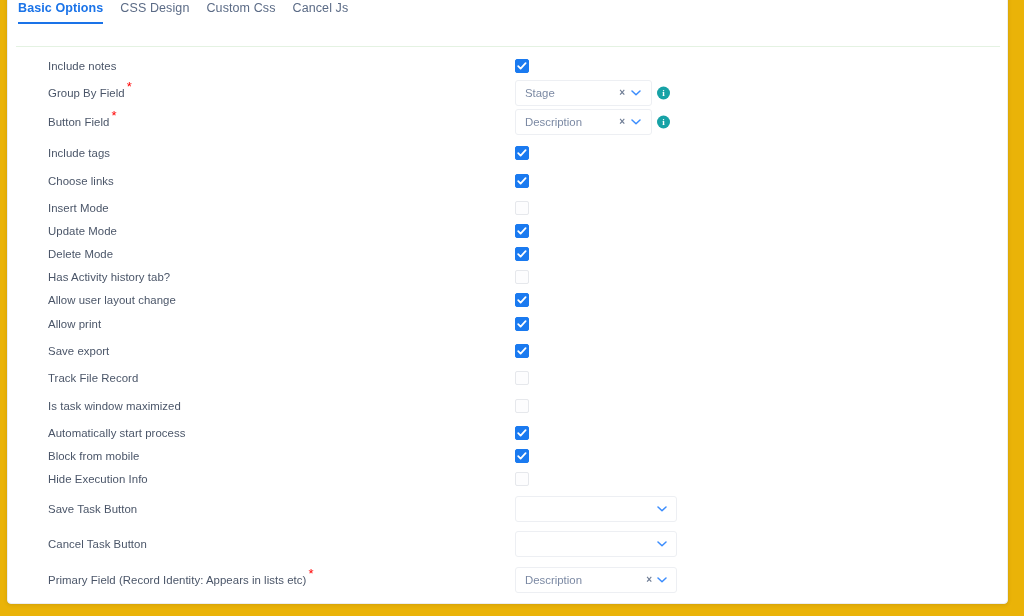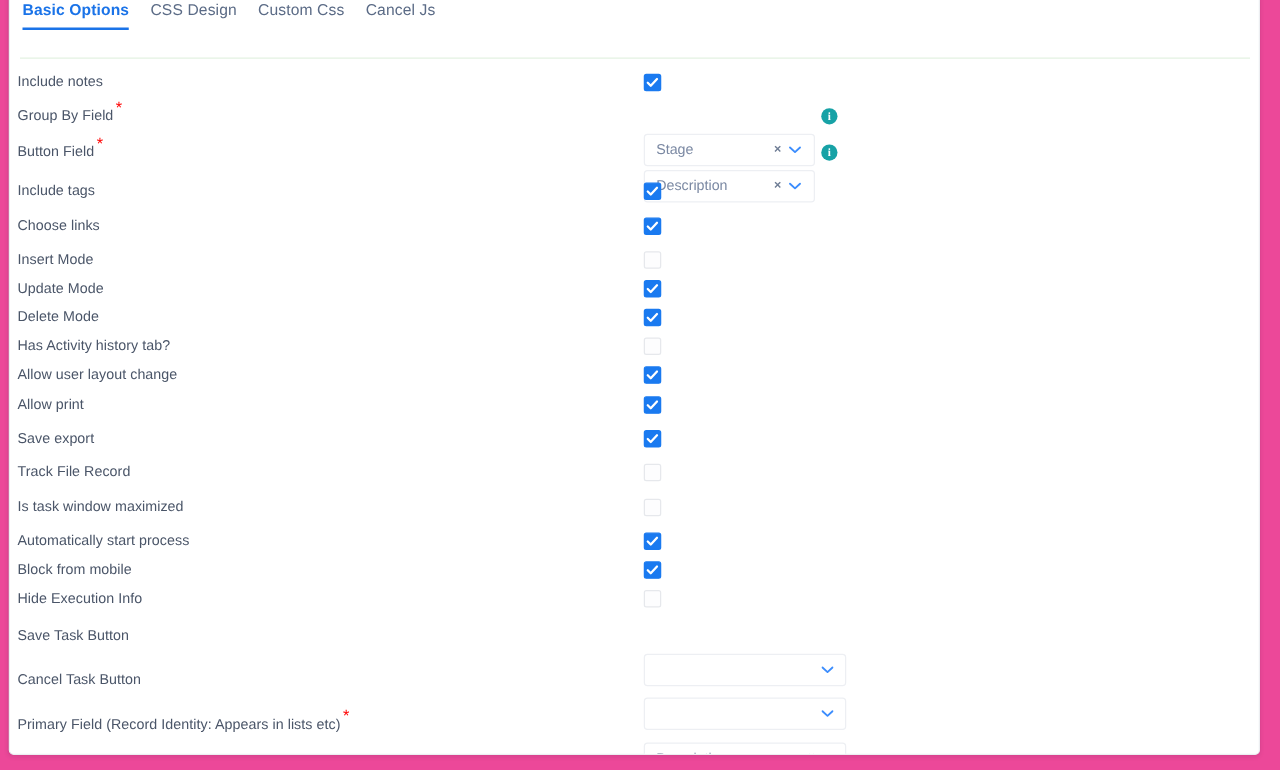--- a/index.html
+++ b/index.html
@@ -9,21 +9,21 @@
     height: 616px;
     background: #ffffff;
     font-family: "Liberation Sans", sans-serif;
     -webkit-font-smoothing: antialiased;
   }
 
   .page {
     position: relative;
     width: 1024px;
     height: 616px;
-    background: #ec4899;
+    background: #eab308;
     overflow: hidden;
   }
 
   
   .card {
     position: absolute;
     left: 7px;
     top: -6px;
     width: 1001px;
     height: 610px;
@@ -90,21 +90,21 @@
     width: 100%;
   }
   .row {
     position: absolute;
     left: 0;
     width: 100%;
     height: 0;
   }
   .row-label {
     position: absolute;
-    left: 6px;
+    left: 40px;
     font-size: 11.4px;
     color: #4a5568;
     letter-spacing: .05px;
     white-space: nowrap;
     transform: translateY(-50%);
   }
   .req {
     color: #ff0000;
     font-size: 13px;
     vertical-align: super;
@@ -138,21 +138,20 @@
   
   .sel {
     position: absolute;
     box-sizing: border-box;
     height: 26px;
     background: #ffffff;
     border: 1px solid #edeff3;
     border-radius: 3px;
     transform: translateY(-50%);
     cursor: pointer;
-    margin-top: 27px;
   }
   .sel-narrow { left: 507px; width: 137px; }
   .sel-wide   { left: 507px; width: 162px; }
 
   .sel-value {
     position: absolute;
     left: 9px;
     top: 50%;
     transform: translateY(-50%);
     font-size: 11.4px;

